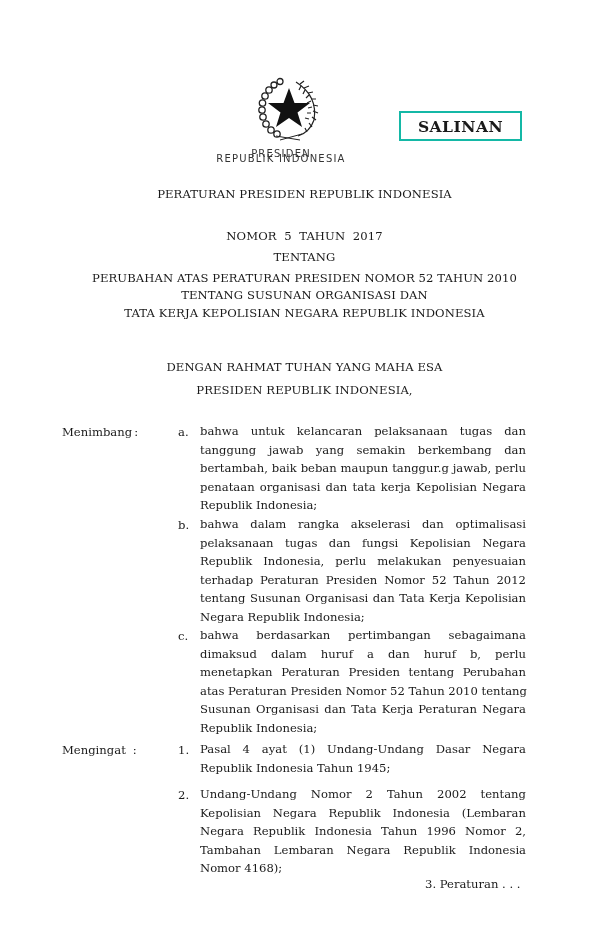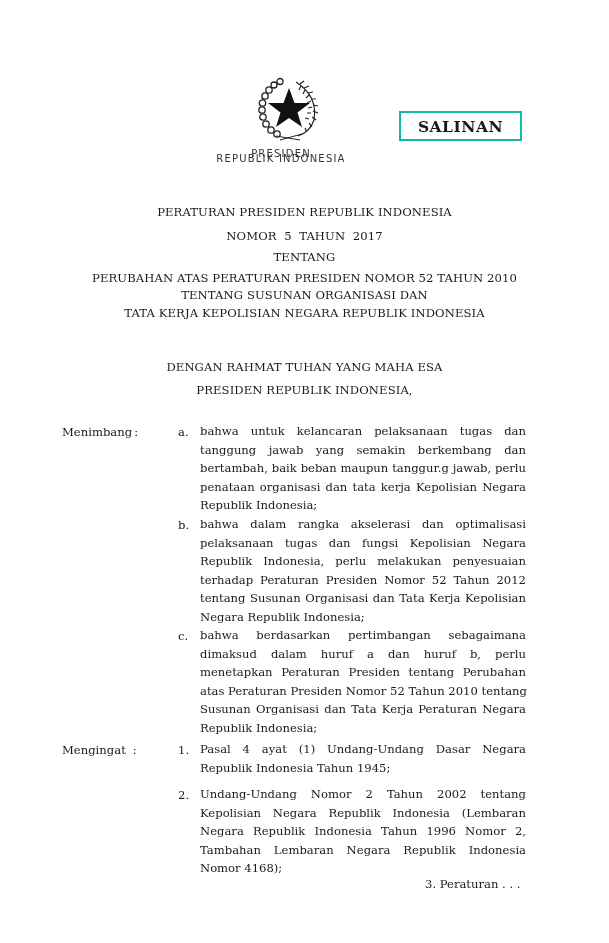--- a/index.html
+++ b/index.html
@@ -69,21 +69,21 @@
     <polygon points="33,12 38.5,27 54,27 41.5,36.5 46,51 33,42 20,51 24.5,36.5 12,27 27.5,27" fill="#111"></polygon>
   </svg>
 
   <div class="salinan">
     <span>SALINAN</span>
   </div>
 
   <div class="pres-label" style="top:148px;">PRESIDEN</div>
   <div class="pres-label" style="top:153px;">REPUBLIK INDONESIA</div>
 
-  <div class="center-line" style="top:205px;">PERATURAN PRESIDEN REPUBLIK INDONESIA</div>
+  <div class="center-line" style="top:187px;">PERATURAN PRESIDEN REPUBLIK INDONESIA</div>
   <div class="center-line" style="top:229px; white-space:pre;">NOMOR  5  TAHUN  2017</div>
   <div class="center-line" style="top:250px;">TENTANG</div>
   <div class="center-line" style="top:271px;">PERUBAHAN ATAS PERATURAN PRESIDEN NOMOR 52 TAHUN 2010</div>
   <div class="center-line" style="top:288px;">TENTANG SUSUNAN ORGANISASI DAN</div>
   <div class="center-line" style="top:306px;">TATA KERJA KEPOLISIAN NEGARA REPUBLIK INDONESIA</div>
 
   <div class="center-line" style="top:383px;">PRESIDEN REPUBLIK INDONESIA,</div>
   <div class="center-line" style="top:360px;">DENGAN RAHMAT TUHAN YANG MAHA ESA</div>
 
   <div class="label" style="left:62px; top:425px;">

